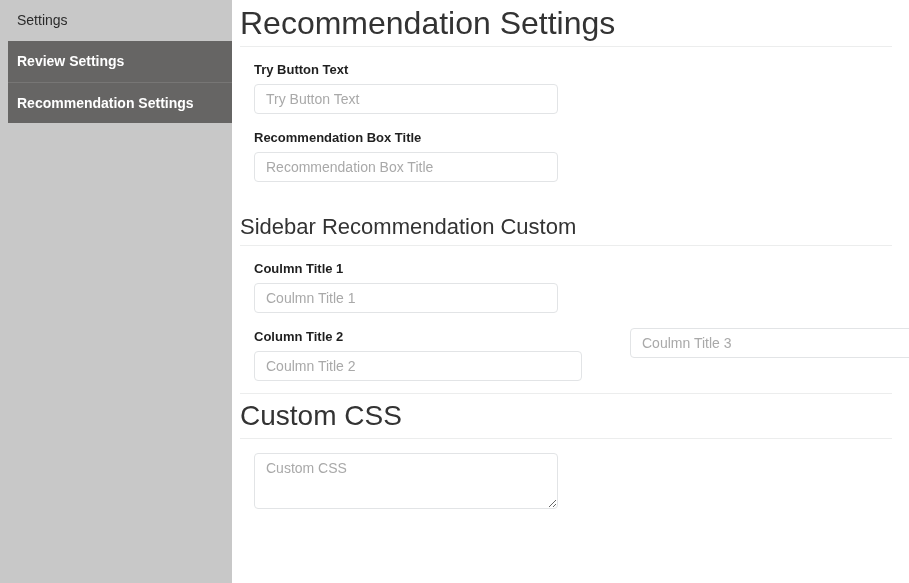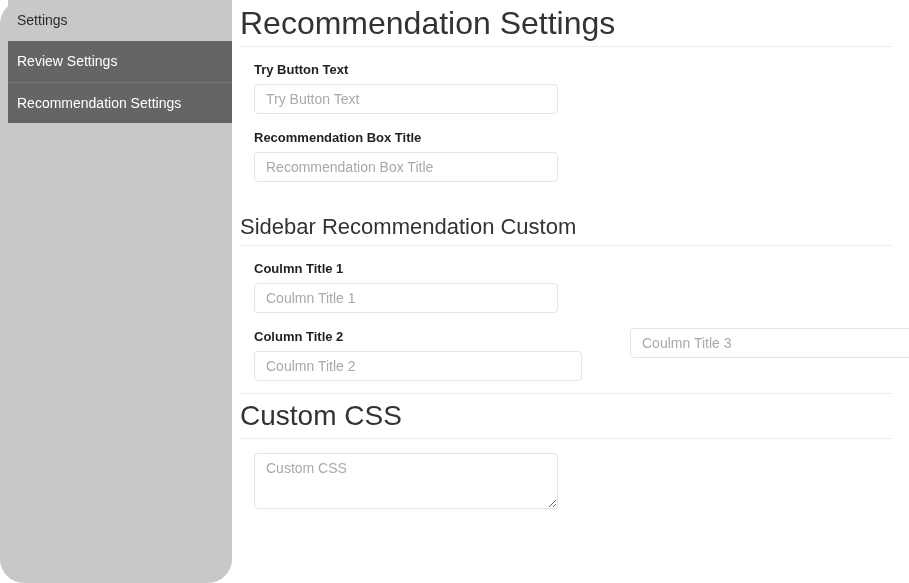--- a/index.html
+++ b/index.html
@@ -22,35 +22,35 @@
   }
 
   
   .sidebar {
     width: 232px;
     height: 583px;
     background: #c8c8c8;
     flex: 0 0 232px;
     position: relative;
     padding-left: 8px;
-    border-radius: 24px;
   }
 
   .sidebar-heading {
     height: 41px;
     line-height: 41px;
     padding-left: 9px;
     font-size: 14px;
     color: #2b2b2b;
     background: #c8c8c8;
     white-space: nowrap;
   }
 
   .sidebar-menu {
     background: #666564;
+    font-weight: bold;
   }
 
   .sidebar-item {
     height: 41px;
     line-height: 41px;
     padding-left: 9px;
     font-size: 14px;
     color: #ffffff;
     background: #666564;
     white-space: nowrap;

